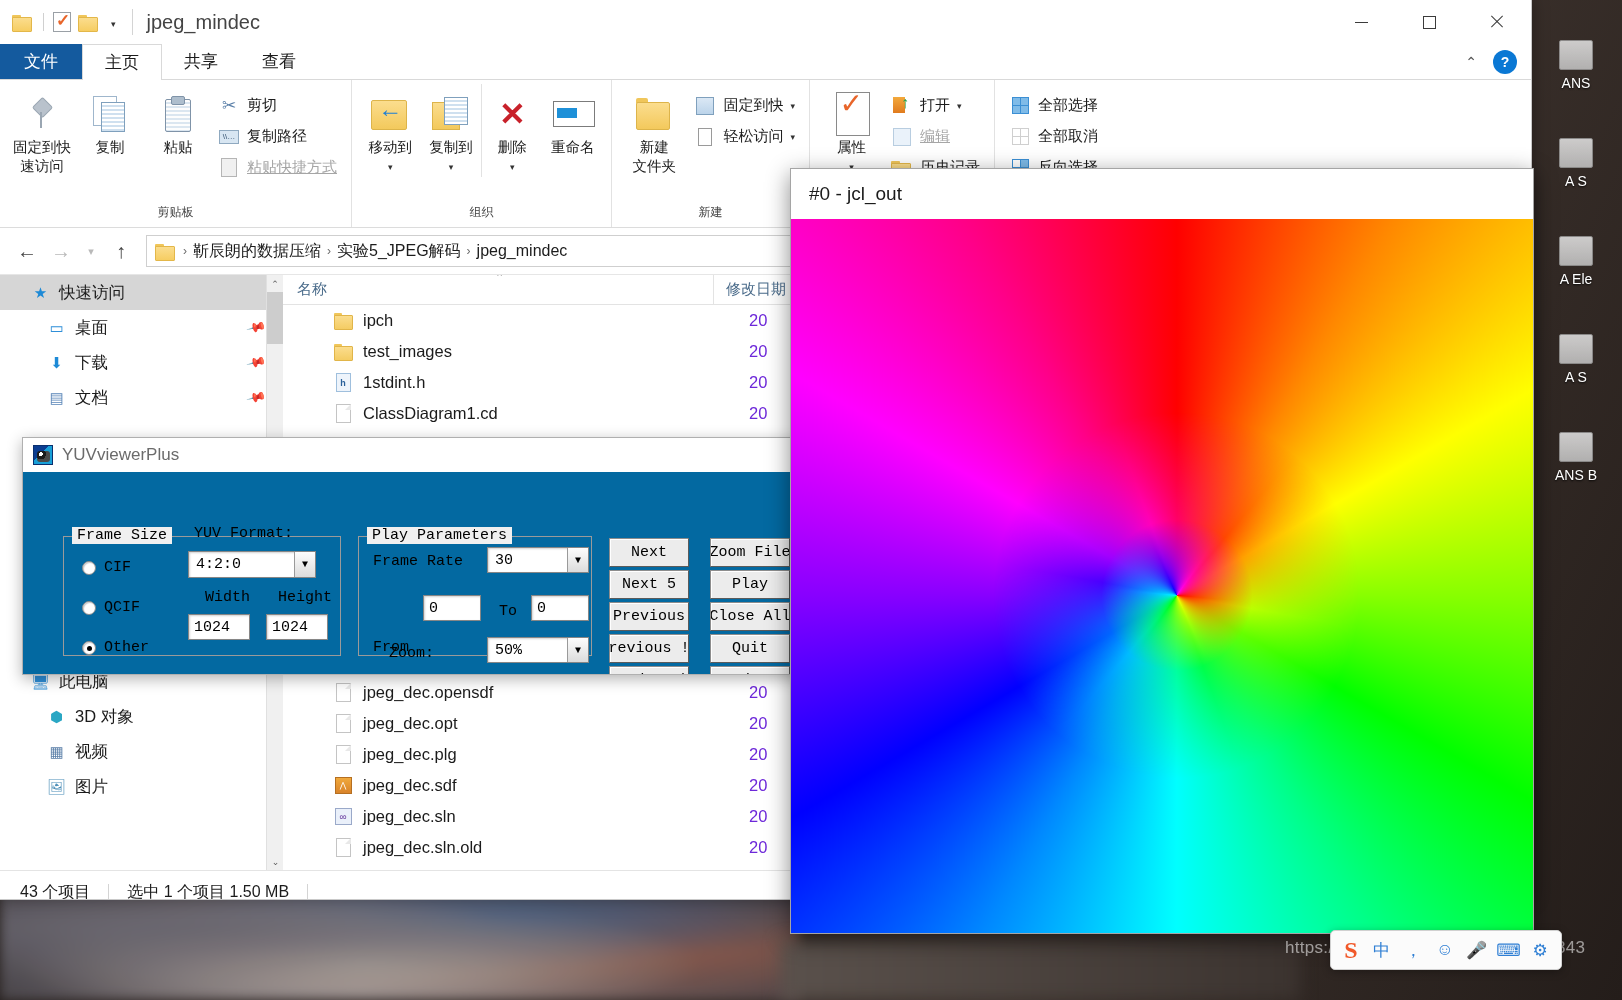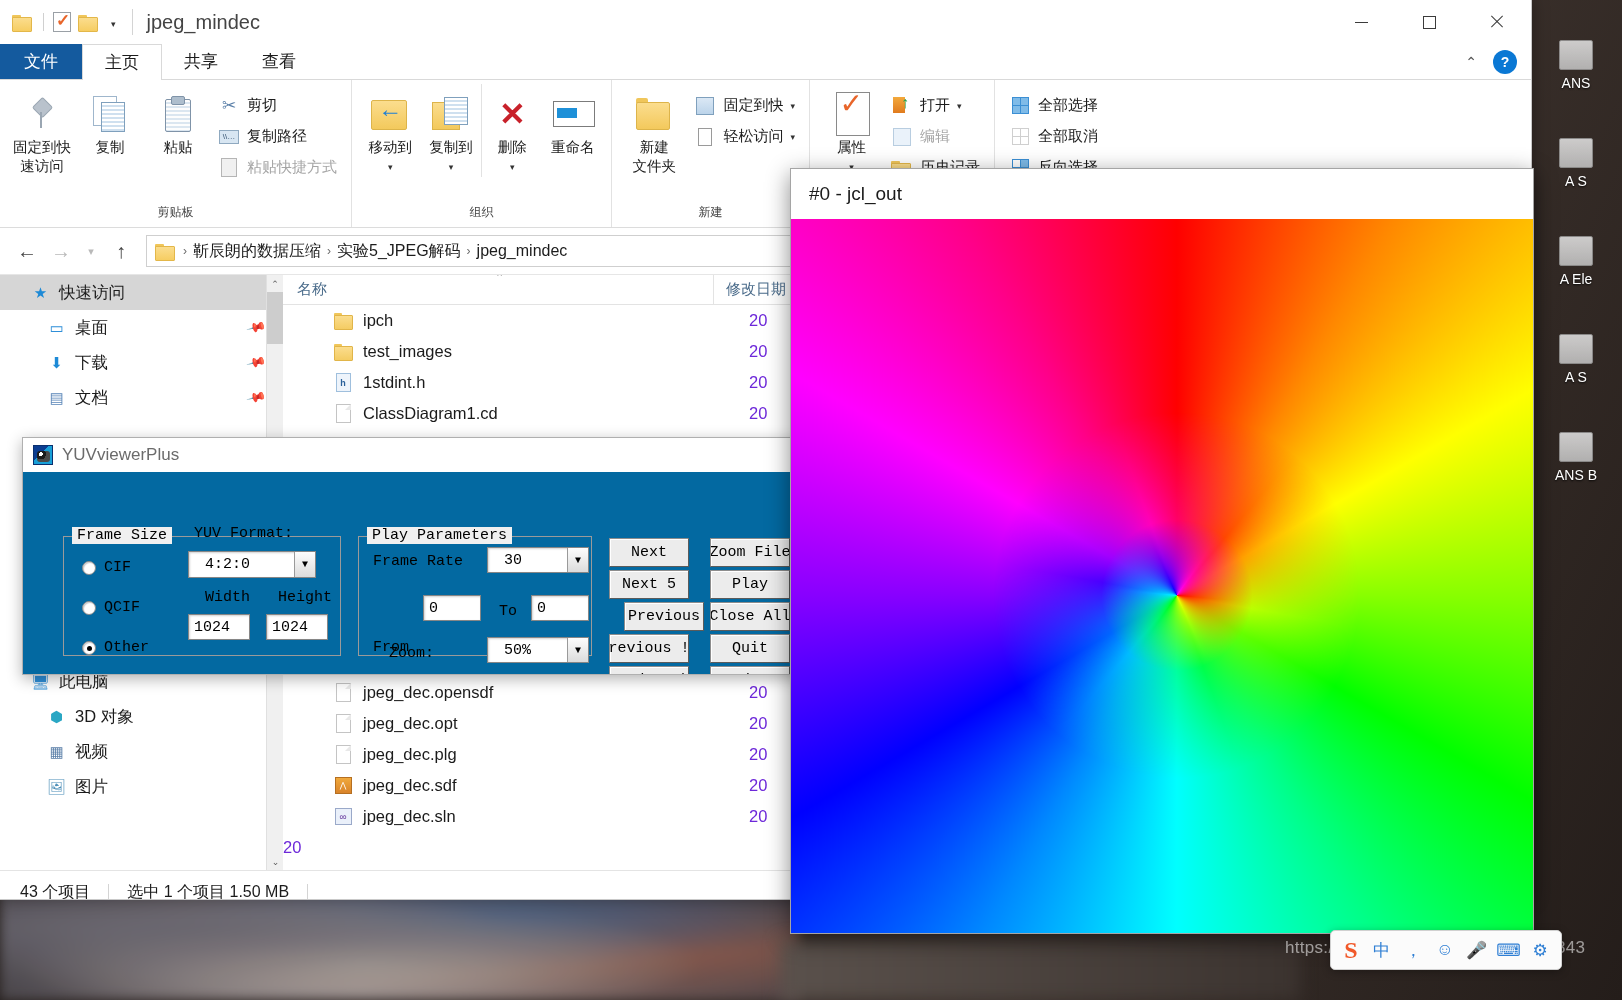--- a/index.html
+++ b/index.html
@@ -196,21 +196,21 @@
     padding: 6px 2px 0 2px;
     font-size: 14.5px; color: #1c1c1c; text-align: center; line-height: 19px;
   }
   .bigbtn .bi { height: 48px; display:flex; align-items:center; justify-content:center; }
   .smallcol { display: flex; flex-direction: column; padding-top: 6px; }
   .smallbtn {
     display: flex; align-items: center; gap: 7px;
     height: 31px; padding: 0 6px;
     font-size: 15px; color: #1c1c1c; white-space: nowrap;
   }
-  .smallbtn.dim { color: #a6a6a6; }
+  .smallbtn.dim { color: #a6a6a6; text-decoration: underline; }
   .smallbtn .si { width: 22px; display:flex; align-items:center; justify-content:center; }
   .caret-d { font-size: 9px; color: #333; margin-top: 1px; }
 
   
   .i-pin { width:30px;height:32px;position:relative; }
   .i-pin::before{content:"";position:absolute;left:8px;top:2px;width:13px;height:13px;
     background:#b9c2cc;border:1px solid #9aa6b2;border-radius:2px;transform:rotate(45deg);}
   .i-pin::after{content:"";position:absolute;left:13px;top:14px;width:2px;height:16px;background:#9aa6b2;}
   .i-copy { width:34px;height:36px;position:relative; }
   .i-copy::before{content:"";position:absolute;left:0;top:0;width:22px;height:28px;
@@ -437,21 +437,21 @@
     font-family: "Liberation Mono","DejaVu Sans Mono",monospace;
     font-size: 15px; color: #000;
     padding: 2px 5px;
     box-shadow: inset 1px 1px 2px rgba(0,0,0,.18);
   }
   .combo {
     border: 1px solid #868686; background: #fff;
     display: flex; align-items: center; justify-content: space-between;
     font-family: "Liberation Mono","DejaVu Sans Mono",monospace;
     font-size: 15px; color: #000;
-    padding-left: 16px;
+    padding-left: 7px;
     box-shadow: inset 1px 1px 2px rgba(0,0,0,.18);
   }
   .combo .arrow {
     width: 21px; height: 100%;
     background: linear-gradient(#fdfdfd,#dcdcdc);
     border-left: 1px solid #9a9a9a;
     display: flex; align-items: center; justify-content: center;
     font-size: 10px; color: #000;
   }
   .ybtn {
@@ -950,20 +950,26 @@
         <div class="frow">
           <span class="fname">
               <span class="fi">
                 <span class="fi-sln">∞</span>
               </span>
           <span>jpeg_dec.sln</span>
             </span>
           <span class="fdate">20</span>
         </div>
         <div class="frow">
+          <span class="fname">
+              <span class="fi">
+                <span class="fi-file"></span>
+              </span>
+          <span>jpeg_dec.sln.old</span>
+            </span>
           <span class="fdate">20</span>
         </div>
       </div>
     </div>
 
     <div class="statusbar">
       <span>43 个项目</span>
       <span class="sp"></span>
       <span>选中 1 个项目  1.50 MB</span>
       <span class="sp"></span>
@@ -1022,21 +1028,21 @@
         <span class="lbl" style="position:absolute;left:30px;top:108px;">Zoom:</span>
         <div class="combo" style="position:absolute;left:128px;top:100px;width:102px;height:26px;">
           <span>50%</span>
           <span class="arrow">▼</span>
         </div>
       </div>
 
       <div style="position:absolute;left:586px;top:66px;">
         <div class="ybtn" style="width:80px;height:29px;margin-bottom:3px;">Next</div>
         <div class="ybtn" style="width:80px;height:29px;margin-bottom:3px;">Next 5</div>
-        <div class="ybtn" style="width:80px;height:29px;margin-bottom:3px;margin-left:15px;">Previous</div>
+        <div class="ybtn" style="width:80px;height:29px;margin-bottom:3px;">Previous</div>
         <div class="ybtn" style="width:80px;height:29px;margin-bottom:3px;">revious !</div>
         <div class="ybtn" style="width:80px;height:29px;">Backward</div>
       </div>
 
       <div style="position:absolute;left:687px;top:66px;">
         <div class="ybtn" style="width:80px;height:29px;margin-bottom:3px;">Zoom File</div>
         <div class="ybtn" style="width:80px;height:29px;margin-bottom:3px;">Play</div>
         <div class="ybtn" style="width:80px;height:29px;margin-bottom:3px;">Close All</div>
         <div class="ybtn" style="width:80px;height:29px;margin-bottom:3px;">Quit</div>
         <div class="ybtn" style="width:80px;height:29px;">BackTo0</div>

